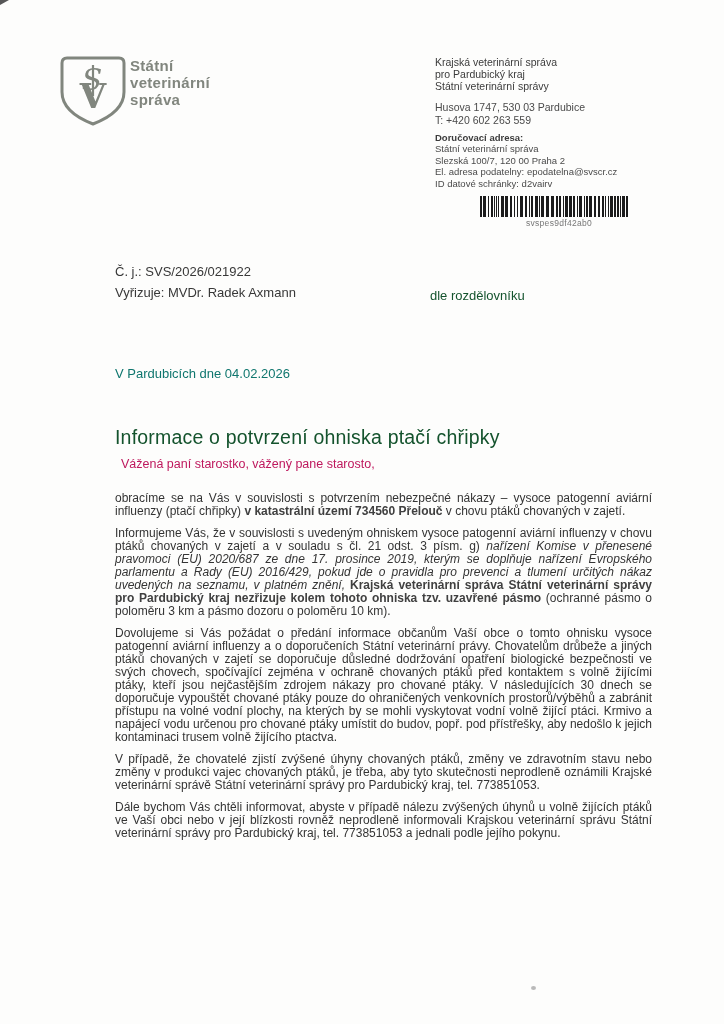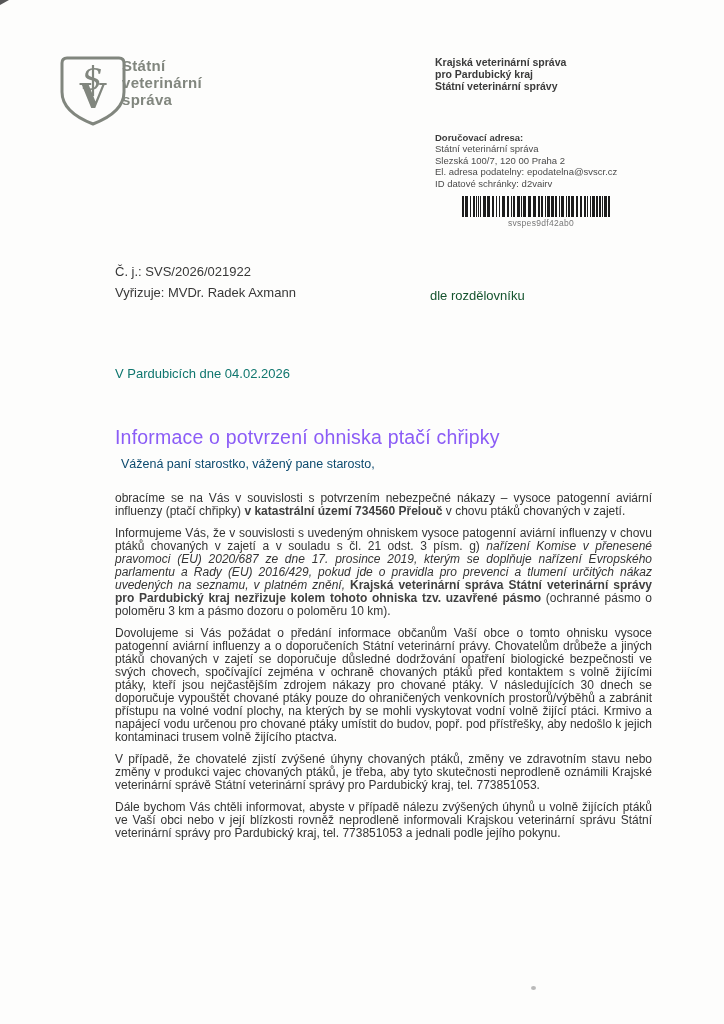--- a/index.html
+++ b/index.html
@@ -7,45 +7,45 @@
     position:relative;
     width:724px;height:1024px;
     background:#fdfdfc;
     overflow:hidden;
     font-family:"Liberation Sans", sans-serif;
     color:#333;
   }
   
   .logo-shield{position:absolute;left:60px;top:56px;width:66px;height:70px;}
   .logo-text{
-    position:absolute;left:122px;top:57px;
+    position:absolute;left:130px;top:57px;
     font-size:15px;font-weight:bold;line-height:17px;
     color:var(--logo-gray,#81867e);
     letter-spacing:.3px;
   }
   .hdr-right{position:absolute;left:435px;top:56px;width:270px;}
-  .hdr-office div{font-size:10.5px;font-weight:bold;line-height:12px;color:#3b3b3b;}
+  .hdr-office div{font-size:10.5px;font-weight:normal;line-height:12px;color:#3b3b3b;}
   .hdr-addr{margin-top:9px;}
   .hdr-addr div{font-size:10.5px;line-height:13px;color:#4a4a4a;}
   .delivery{position:absolute;left:435px;top:132px;width:270px;font-size:9.5px;line-height:11.4px;color:#4a4a4a;}
   .delivery .dl-label{font-weight:bold;color:#3b3b3b;}
   
-  .barcode-wrap{position:absolute;left:415px;top:196px;width:158px;padding-left:47px;}
+  .barcode-wrap{position:absolute;left:433px;top:196px;width:158px;padding-left:47px;}
   .barcode{display:flex;align-items:stretch;height:21px;}
   .barcode .bar{background:#1c1c1c;}
   .barcode-caption{margin-top:1px;text-align:center;font-size:8.5px;color:#777;letter-spacing:.3px;}
   
   .ref-block{position:absolute;left:115px;top:261px;font-size:13px;line-height:21px;color:#383838;}
   .distribution{position:absolute;left:430px;top:288px;font-size:13px;color:#14532d;}
   .dateline{position:absolute;left:115px;top:366px;font-size:13px;color:#0f766e;}
   .doc-title{
     position:absolute;left:115px;top:398px;
-    font-size:19.5px;color:#8b5cf6;letter-spacing:.2px;font-weight:400;margin-top:28px;
+    font-size:19.5px;color:#14532d;letter-spacing:.2px;font-weight:400;margin-top:28px;
   }
-  .salutation{position:absolute;left:121px;top:457px;font-size:12.5px;color:#0c4a6e;}
+  .salutation{position:absolute;left:121px;top:457px;font-size:12.5px;color:#be185d;}
   
   .letter-body{
     position:absolute;left:115px;top:492px;width:537px;
     font-size:12px;line-height:13px;color:#343434;
     text-align:justify;
   }
   .letter-body p{margin:0 0 9px 0;}
   .run-b{font-weight:bold;color:#404040;}
   .run-i{font-style:italic;}
   
@@ -77,20 +77,24 @@
     <div>Státní</div>
     <div>veterinární</div>
     <div>správa</div>
   </div>
 
   <div class="hdr-right">
     <div class="hdr-office">
       <div>Krajská veterinární správa</div>
       <div>pro Pardubický kraj</div>
       <div>Státní veterinární správy</div>
+    </div>
+    <div class="hdr-addr">
+      <div>Husova 1747, 530 03 Pardubice</div>
+      <div>T: +420 602 263 559</div>
     </div>
   </div>
 
   <div class="delivery">
     <div class="dl-label">Doručovací adresa:</div>
     <div>Státní veterinární správa</div>
     <div>Slezská 100/7, 120 00 Praha 2</div>
     <div>El. adresa podatelny: epodatelna@svscr.cz</div>
     <div>ID datové schránky: d2vairv</div>
   </div>

